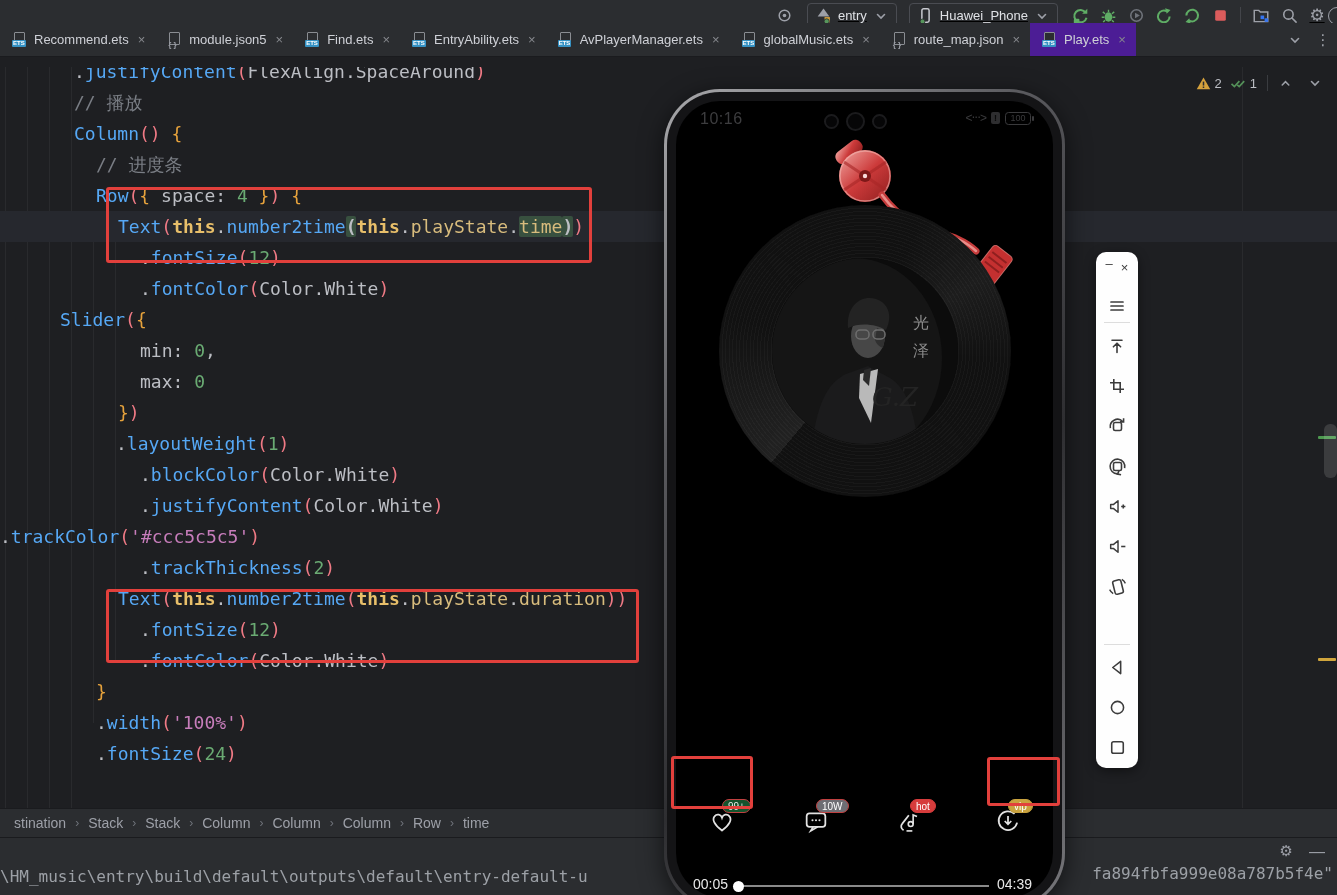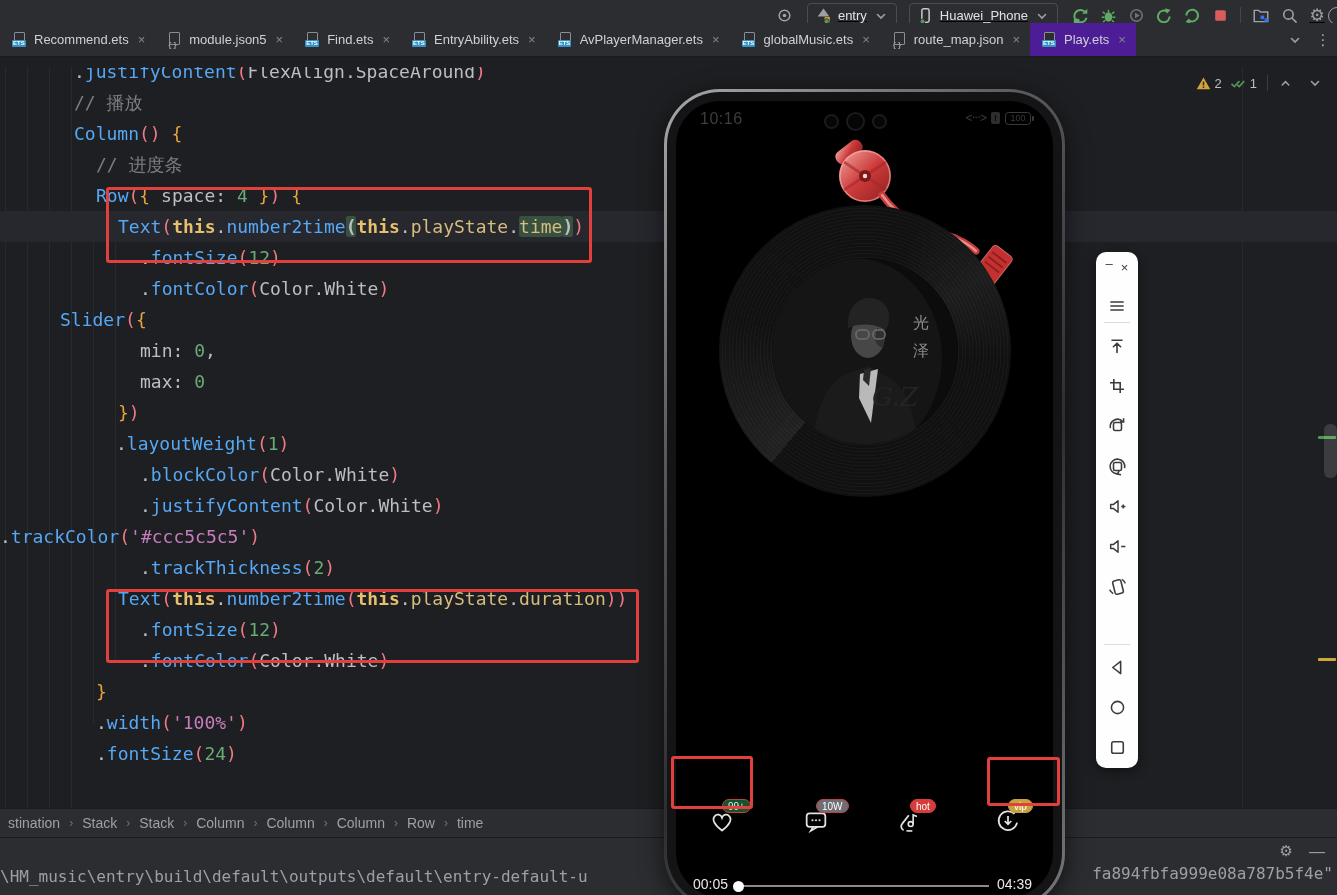--- a/index.html
+++ b/index.html
@@ -52,21 +52,21 @@
     color:#BCBEC4; font-size:13px; }
   #inspections .grp { display:flex; align-items:center; gap:4px; }
   #inspections .wsep { width:1px; height:16px; background:#3A3C40; margin:0 2px; }
   
   .stripe-mark { position:absolute; width:18px; height:3px; border-radius:1px; }
   #scroll-thumb { position:absolute; right:0; width:13px; background:rgba(255,255,255,0.13); border-radius:6px; }
   
   .redrect { position:absolute; border:3px solid #E2403C; border-radius:3px; z-index:60; }
   
   #breadcrumbs { position:absolute; left:0; top:808px; width:1337px; height:29px; background:#2B2D30;
-    border-top:1px solid #1A1B1E; display:flex; align-items:center; gap:9px; padding-left:8px;
+    border-top:1px solid #1A1B1E; display:flex; align-items:center; gap:9px; padding-left:14px;
     font-size:14px; color:#9DA0A8; z-index:10; }
   #breadcrumbs .bsep { color:#6F737A; font-size:12px; }
   
   #bottom { position:absolute; left:0; top:837px; width:1337px; height:58px; background:#2B2D30;
     border-top:1px solid #1A1B1E; z-index:10; }
   #bottom .panel-actions { position:absolute; right:12px; top:6px; display:flex; gap:16px; align-items:center;
     color:#9DA0A8; }
   #log-left { position:absolute; left:0px; top:29px; font-family:"DejaVu Sans Mono","Liberation Mono",monospace;
     font-size:16px; color:#9CA0A6; white-space:pre; }
   #log-right { position:absolute; right:4px; top:26px; font-family:"DejaVu Sans Mono","Liberation Mono",monospace;

